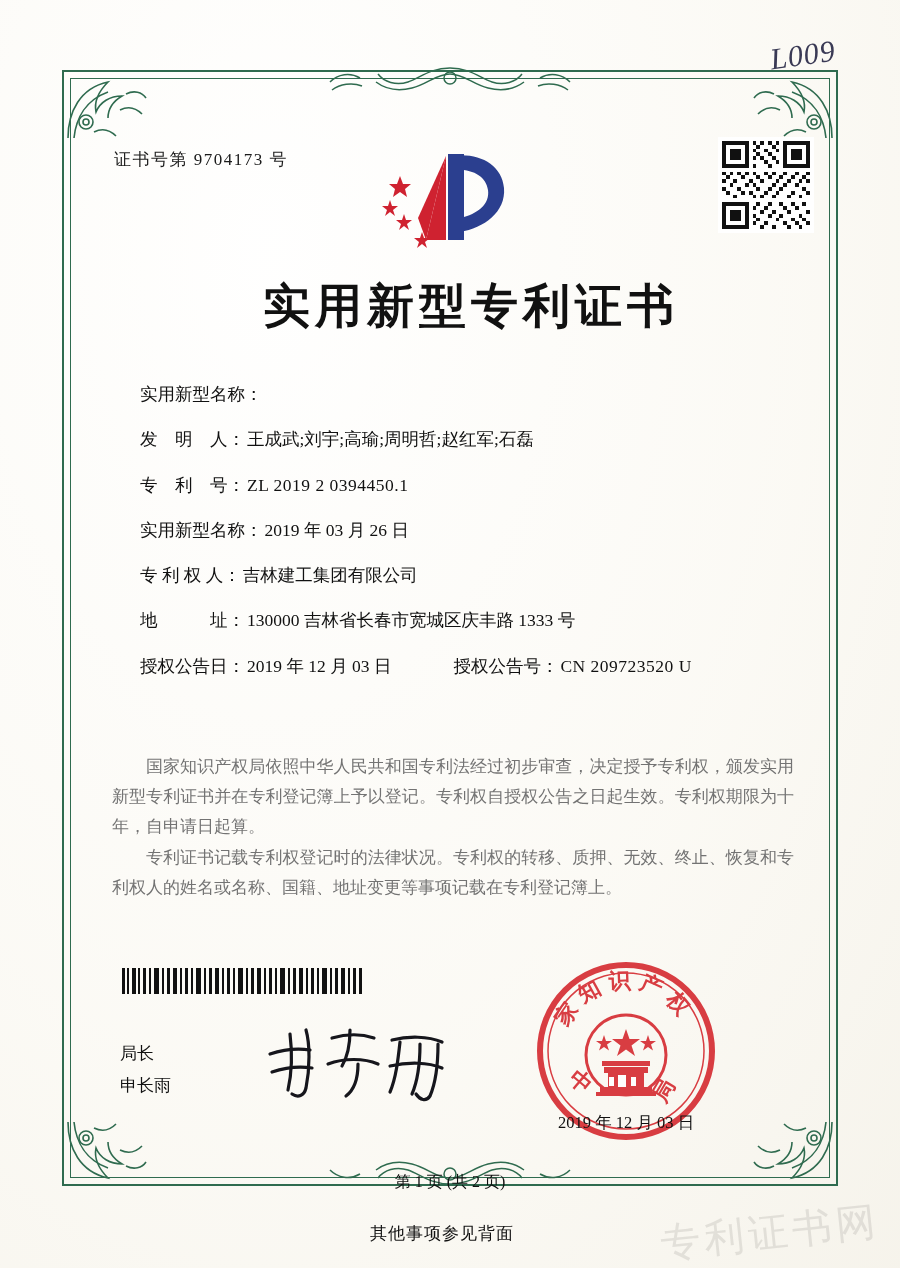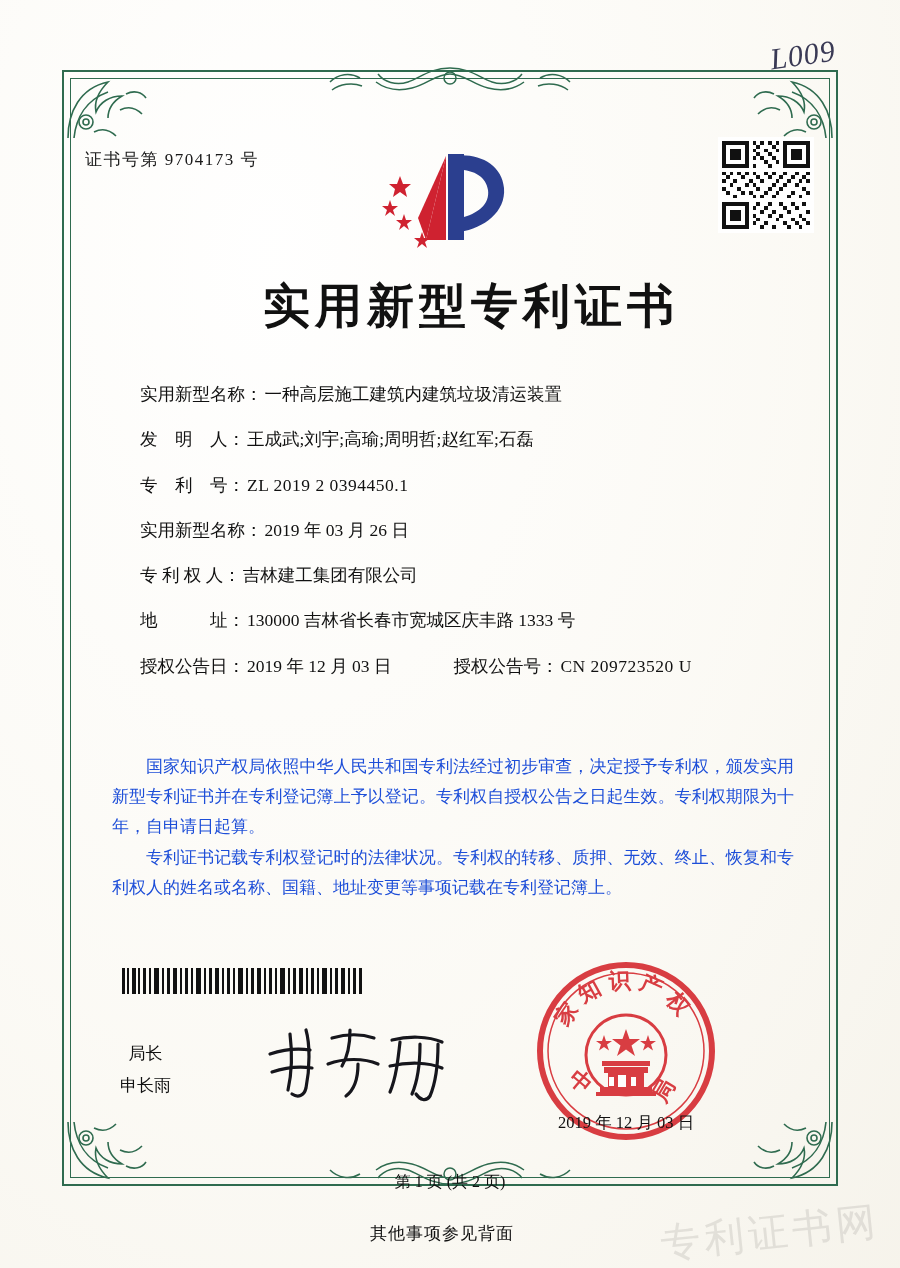--- a/index.html
+++ b/index.html
@@ -88,21 +88,21 @@
     width: 300px;
     height: 38px;
     color: #2f6b4f;
     transform: scaleY(-1);
   }
   #bottom-flourish svg { width: 100%; height: 100%; display: block; }
 
   
   #cert-number {
     position: absolute;
-    left: 85px;
+    left: 114px;
     top: 148px;
     font-size: 17px;
     color: #1a1a1a;
     letter-spacing: 1.5px;
     text-align: center;
   }
 
   
   #logo {
     position: absolute;
@@ -170,21 +170,21 @@
     letter-spacing: 0.5px;
   }
 
   
   #body-text {
     position: absolute;
     left: 112px;
     top: 752px;
     width: 682px;
     font-size: 17px;
-    color: #1d4ed8;
+    color: #737373;
     line-height: 1.75;
     text-align: justify;
   }
   #body-text p {
     margin: 0 0 2px 0;
     text-indent: 2em;
   }
 
   
   #barcode {
@@ -197,21 +197,20 @@
   #barcode svg { width: 100%; height: 100%; display: block; }
 
   
   #sig-block {
     position: absolute;
     left: 120px;
     top: 1038px;
     font-size: 17px;
     color: #111;
     line-height: 1.9;
-    text-align: center;
   }
 
   
   #signature {
     position: absolute;
     left: 262px;
     top: 1020px;
     width: 210px;
     height: 84px;
     color: #16161c;
@@ -518,21 +517,20 @@
           <rect x="84" y="92" width="4" height="4"></rect>
       </g>
     </svg>
   </div>
 
   <div id="doc-title">实用新型专利证书</div>
 
   <div id="fields">
     <div class="field-row">
       <span class="field-label">实用新型名称：</span>
-      <span class="field-value">一种高层施工建筑内建筑垃圾清运装置</span>
     </div>
     <div class="field-row">
       <span class="field-label">发　明　人：</span>
       <span class="field-value">王成武;刘宇;高瑜;周明哲;赵红军;石磊</span>
     </div>
     <div class="field-row">
       <span class="field-label">专　利　号：</span>
       <span class="field-value mono-num">ZL 2019 2 0394450.1</span>
     </div>
     <div class="field-row">

